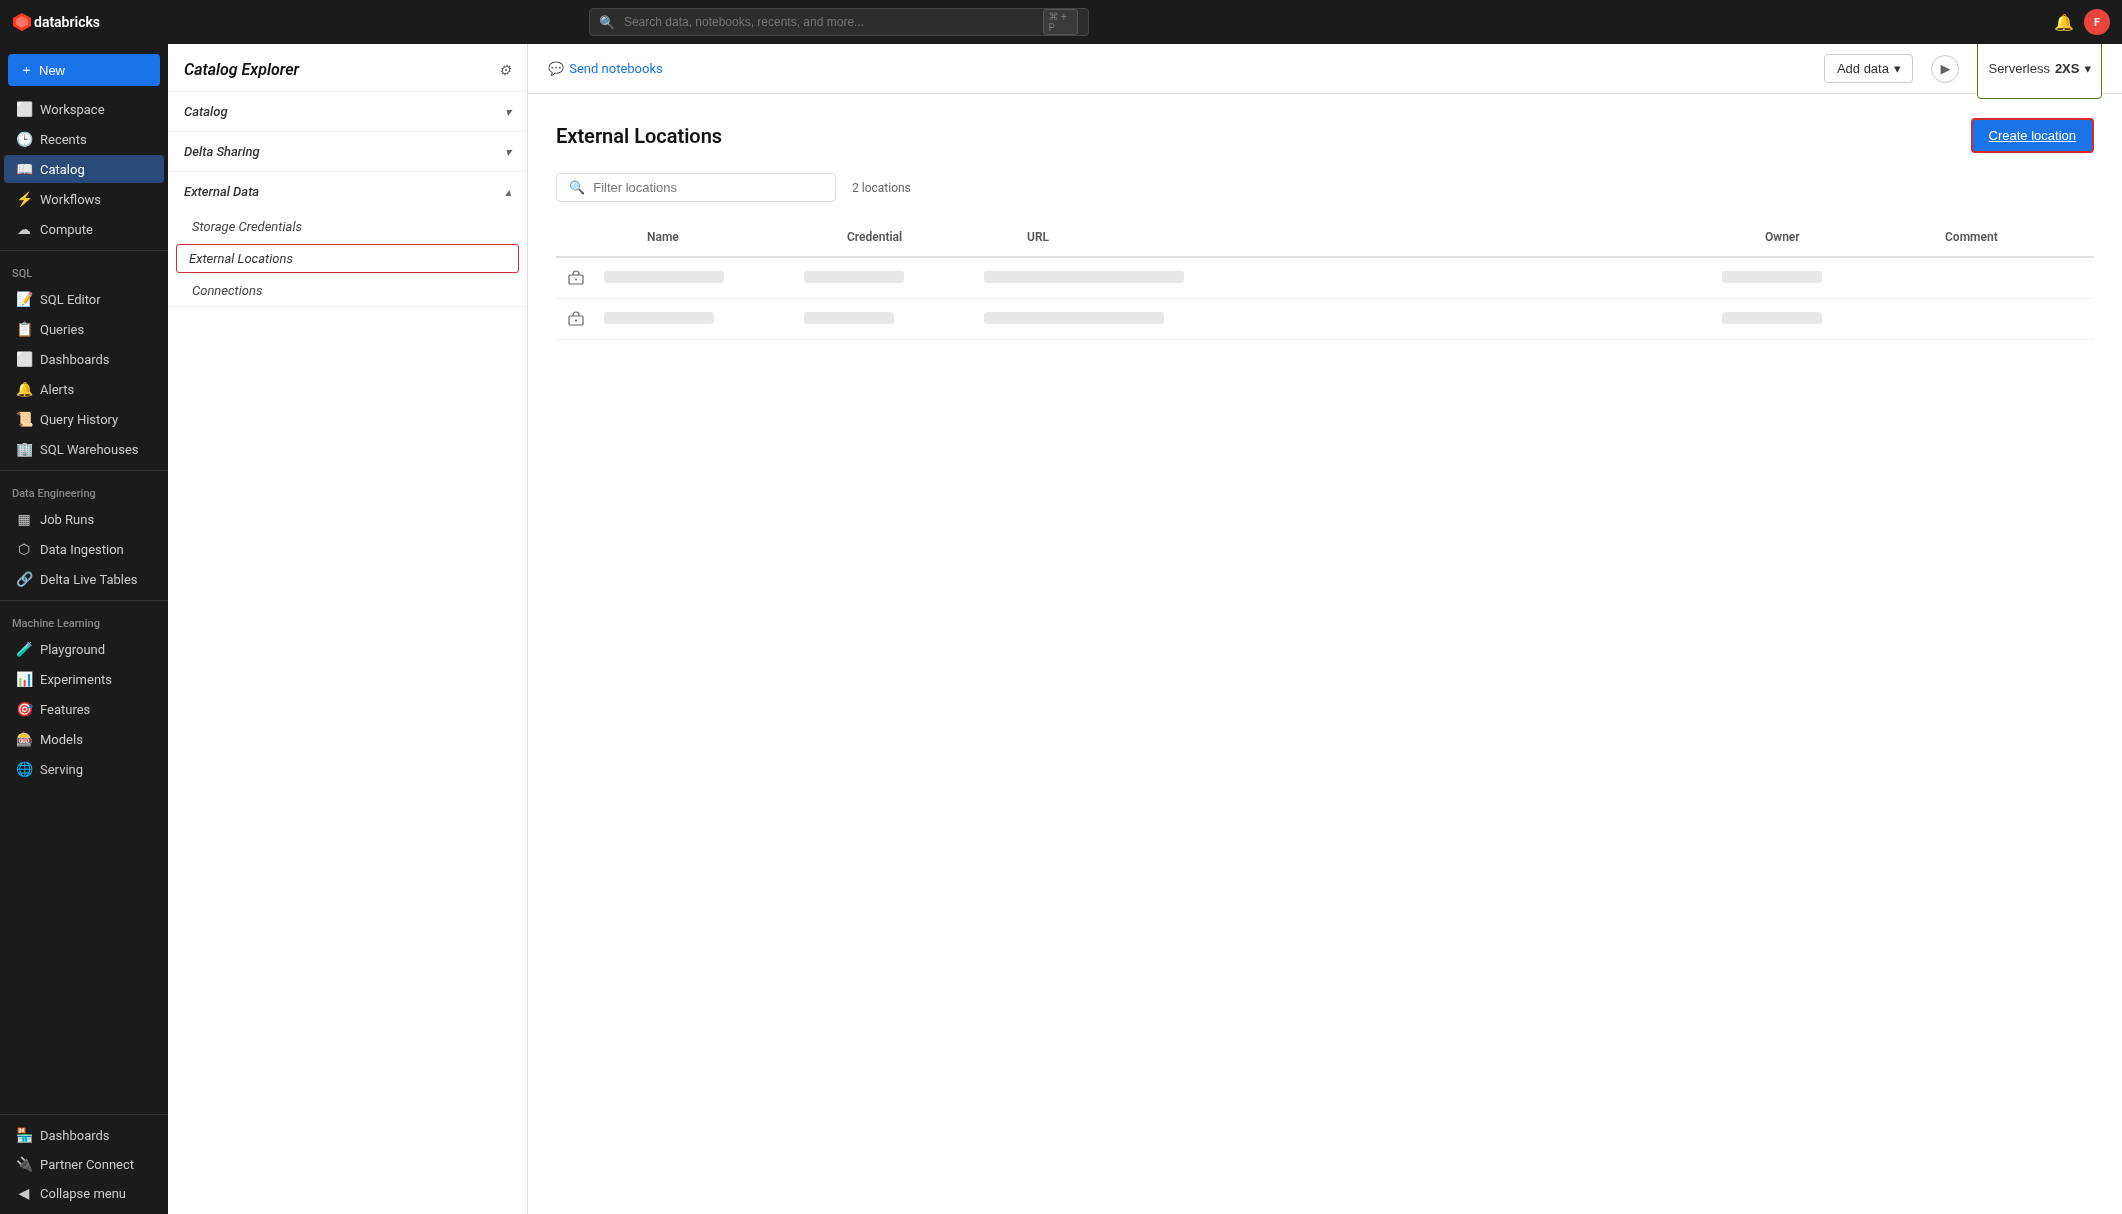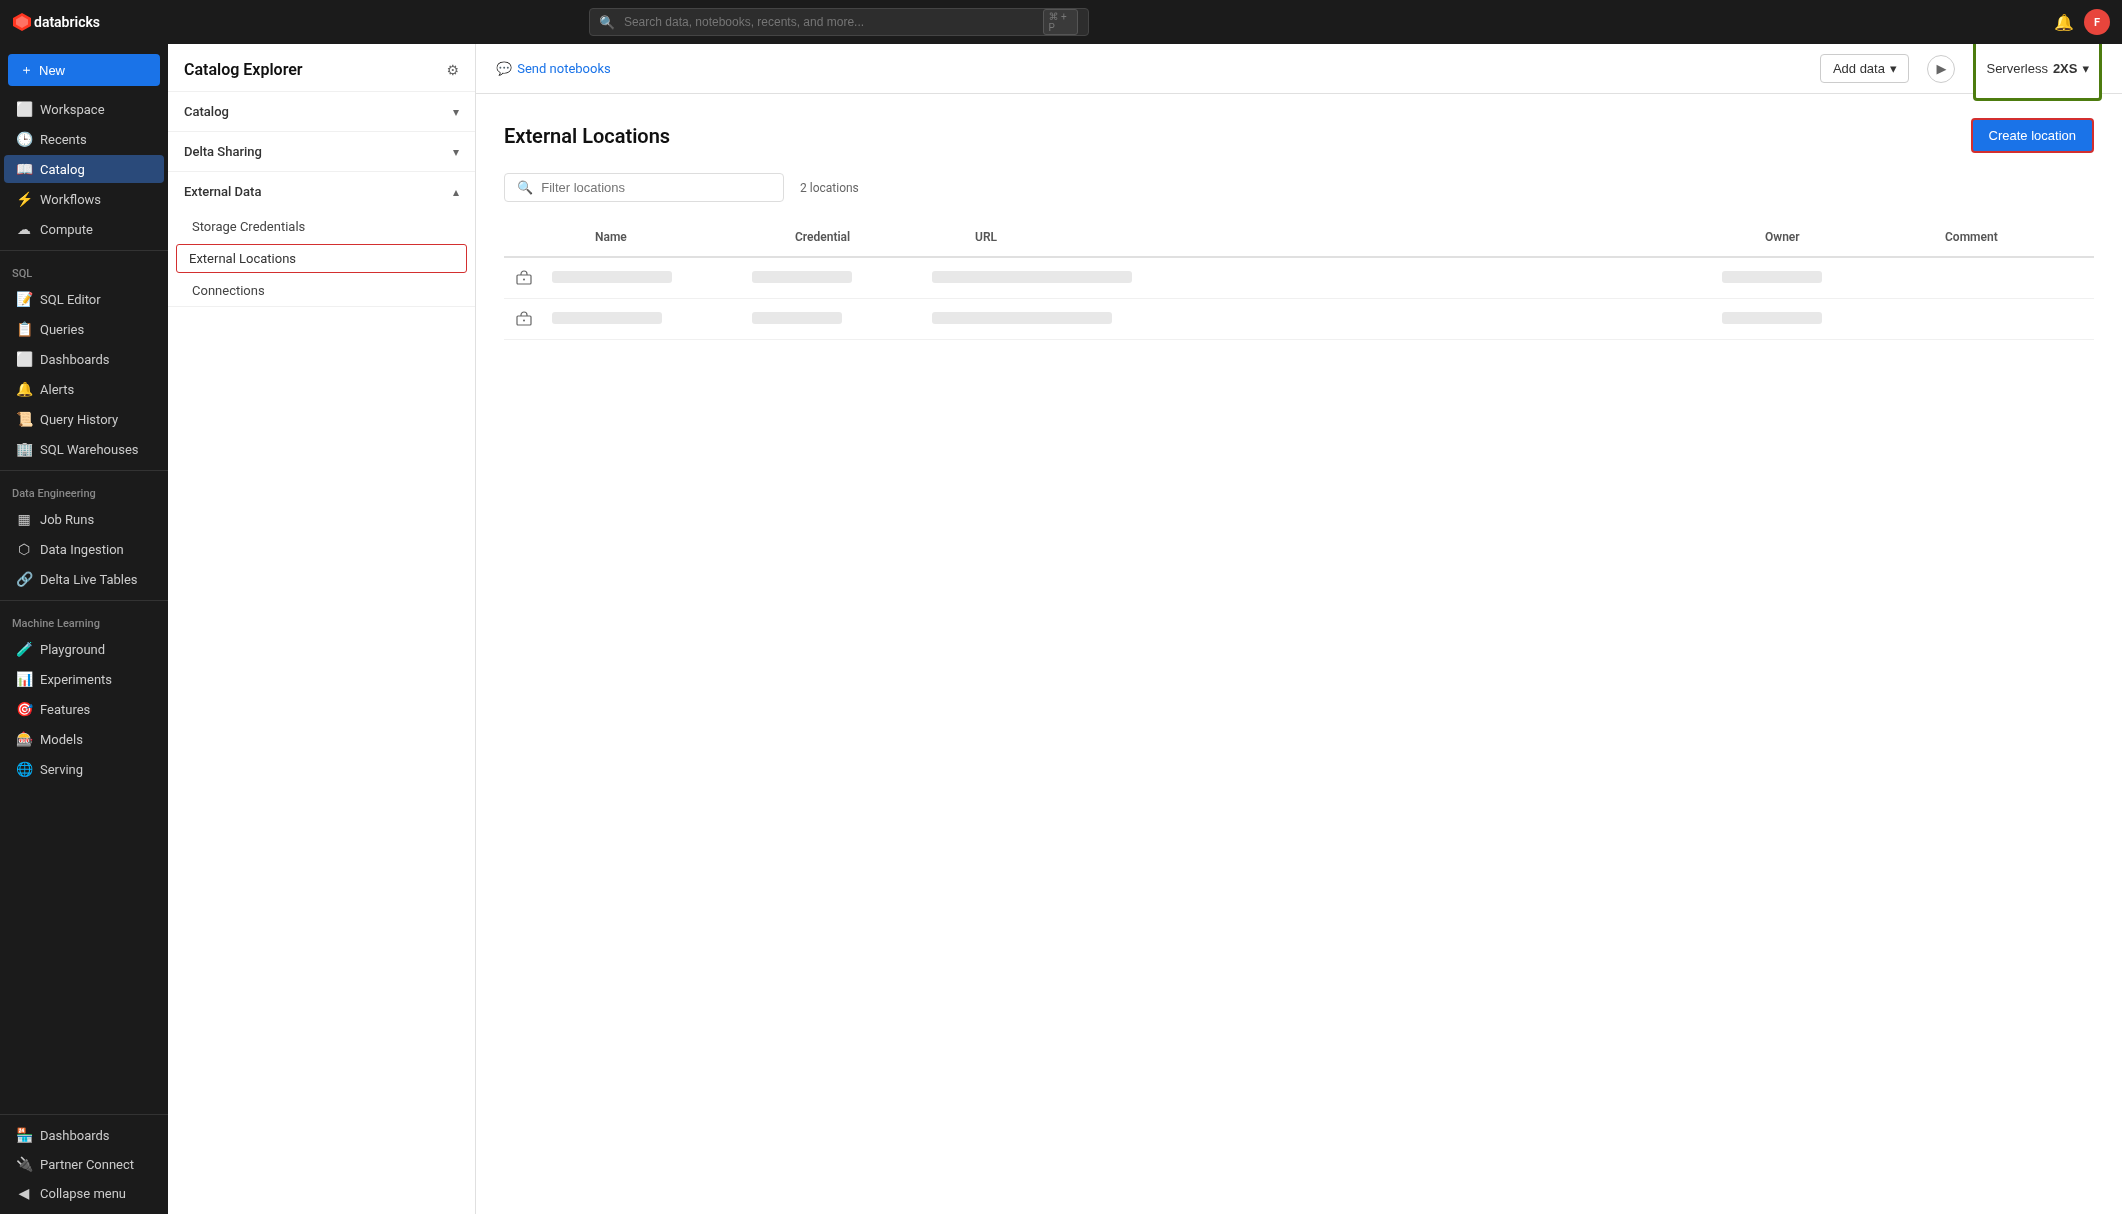--- a/index.html
+++ b/index.html
@@ -22,46 +22,46 @@
     .sidebar { width: 168px; background: #1b1b1b; display: flex; flex-direction: column; padding: 6px 0; overflow-y: auto; flex-shrink: 0; }
     .sidebar-new-btn { margin: 4px 8px 8px; background: #1a73e8; color: #fff; border: none; border-radius: 4px; padding: 7px 12px; font-size: 13px; cursor: pointer; display: flex; align-items: center; gap: 6px; font-weight: 500; }
     .sidebar-section-label { color: #888; font-size: 11px; padding: 10px 12px 4px; font-weight: 500; text-transform: none; letter-spacing: 0; }
     .sidebar-item { display: flex; align-items: center; gap: 8px; padding: 6px 12px; color: #ccc; font-size: 13px; cursor: pointer; border-radius: 4px; margin: 1px 4px; }
     .sidebar-item.active { background: #2a4a7a; color: #fff; }
     .sidebar-item .icon { font-size: 14px; width: 16px; text-align: center; flex-shrink: 0; }
     .sidebar-divider { border: none; border-top: 1px solid #333; margin: 6px 0; }
     .sidebar-bottom { margin-top: auto; }
 
     
-    .secondary-sidebar { width: 308px; background: #fff; border-right: 1px solid #e0e0e0; display: flex; flex-direction: column; overflow-y: auto; flex-shrink: 0; }
+    .secondary-sidebar { width: 360px; background: #fff; border-right: 1px solid #e0e0e0; display: flex; flex-direction: column; overflow-y: auto; flex-shrink: 0; font-style: italic; }
     .catalog-explorer-header { display: flex; align-items: center; justify-content: space-between; padding: 16px 16px 12px; border-bottom: 1px solid #f0f0f0; }
     .catalog-explorer-title { font-size: 16px; font-weight: 600; color: #111; }
     .catalog-explorer-gear { color: #666; cursor: pointer; font-size: 14px; }
 
     .sec-section { border-bottom: 1px solid #f0f0f0; }
     .sec-section-header { display: flex; align-items: center; justify-content: space-between; padding: 12px 16px; cursor: pointer; font-size: 13px; font-weight: 500; color: #333; }
     .sec-section-chevron { color: #666; font-size: 12px; }
 
     .sec-item { padding: 8px 16px 8px 24px; font-size: 13px; color: #444; cursor: pointer; display: block; }
     .sec-item.active { background: #fff; border: 1px solid #d32f2f; border-radius: 3px; color: #333; margin: 2px 8px; padding: 6px 12px; }
 
     
     .main { flex: 1; display: flex; flex-direction: column; overflow: hidden; }
     .main-header { display: flex; align-items: center; justify-content: space-between; padding: 10px 20px; border-bottom: 1px solid #e0e0e0; background: #fff; height: 50px; }
     .main-header-left { display: flex; align-items: center; gap: 16px; }
     .send-feedback { display: flex; align-items: center; gap: 5px; color: #1a73e8; font-size: 13px; cursor: pointer; text-decoration: none; }
     .main-header-right { display: flex; align-items: center; gap: 18px; }
     .add-data-btn { background: #fff; border: 1px solid #ccc; border-radius: 4px; padding: 6px 12px; font-size: 13px; cursor: pointer; display: flex; align-items: center; gap: 5px; color: #333; }
-    .serverless-btn { background: #fff; border: 3px solid #4d7c0f; border-radius: 4px; padding: 22px 10px; font-size: 13px; cursor: pointer; display: flex; align-items: center; gap: 5px; color: #333; }
+    .serverless-btn { background: #fff; border: 1px solid #4d7c0f; border-radius: 4px; padding: 22px 10px; font-size: 13px; cursor: pointer; display: flex; align-items: center; gap: 5px; color: #333; }
     .play-btn { width: 28px; height: 28px; border: 1px solid #ccc; border-radius: 50%; display: flex; align-items: center; justify-content: center; cursor: pointer; color: #666; }
 
     .main-content { flex: 1; overflow-y: auto; padding: 24px 28px; }
     .page-title-row { display: flex; align-items: center; justify-content: space-between; margin-bottom: 20px; }
     .page-title { font-size: 20px; font-weight: 600; color: #111; }
-    .create-location-btn { background: #1a73e8; color: #fff; border: 2px solid #d32f2f; border-radius: 4px; padding: 8px 16px; font-size: 13px; cursor: pointer; font-weight: 500; }
+    .create-location-btn { background: #1a73e8; color: #fff; border: 2px solid #d32f2f; border-radius: 4px; padding: 8px 16px; font-size: 13px; cursor: pointer; font-weight: 500; text-decoration: underline; }
 
     .filter-bar { display: flex; align-items: center; gap: 16px; margin-bottom: 16px; }
     .filter-input { display: flex; align-items: center; gap: 8px; border: 1px solid #ddd; border-radius: 4px; padding: 6px 12px; width: 280px; color: #666; font-size: 13px; background: #fff; }
     .filter-input input { border: none; outline: none; font-size: 13px; color: #333; width: 100%; }
     .locations-count { font-size: 12px; color: #666; }
 
     .table-header { display: grid; grid-template-columns: 40px 200px 180px 1fr 180px 200px; border-bottom: 2px solid #e0e0e0; padding: 8px 0; }
     .table-header-cell { font-size: 12px; font-weight: 600; color: #555; padding: 4px 8px; text-transform: none; margin-left: 43px; }
     .table-row { display: grid; grid-template-columns: 40px 200px 180px 1fr 180px 200px; border-bottom: 1px solid #f0f0f0; padding: 4px 0; align-items: center; }
     .table-cell { padding: 8px 8px; font-size: 13px; color: #333; }

